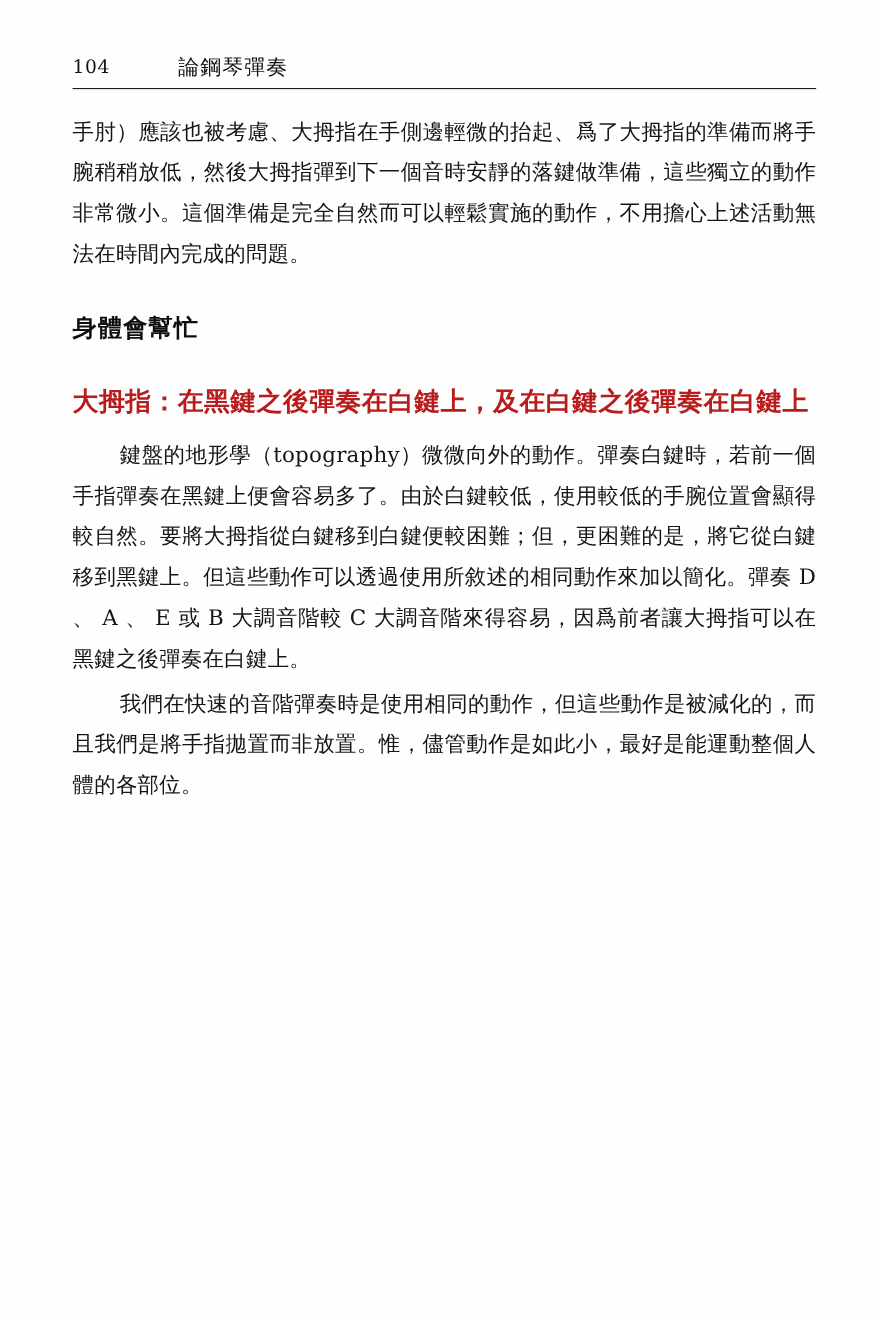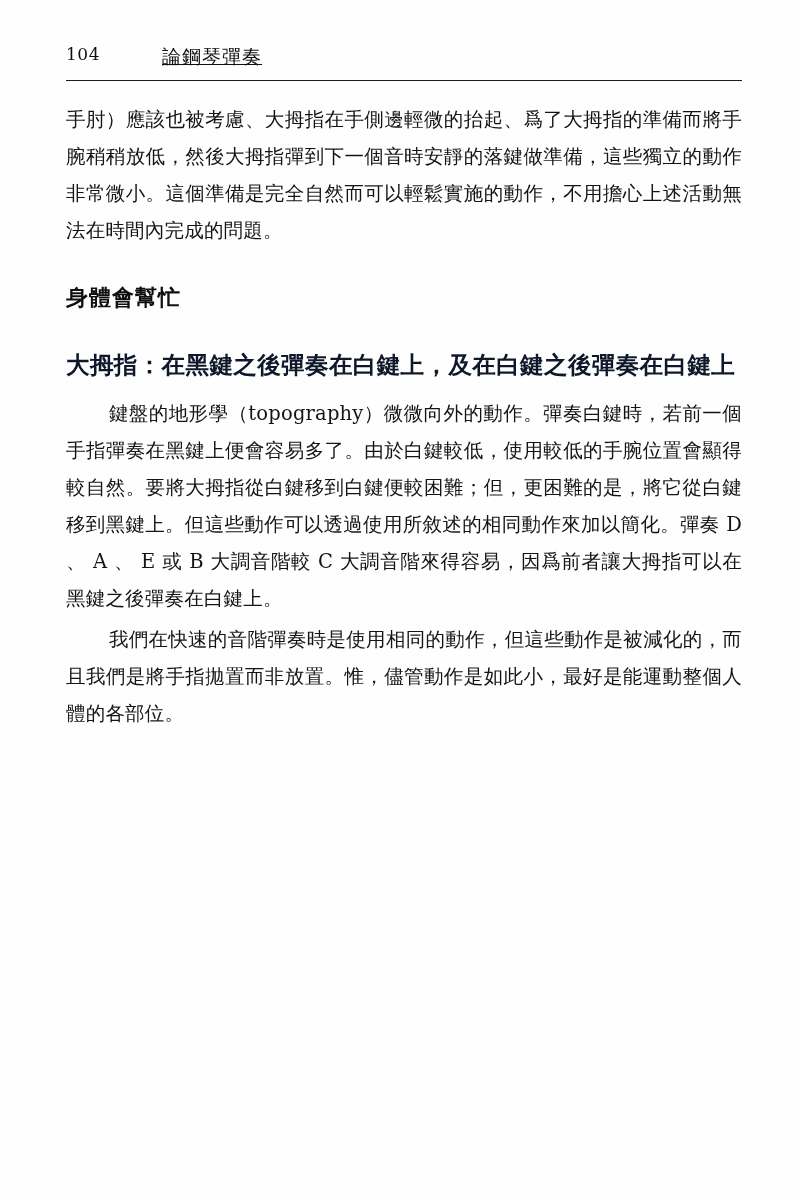--- a/index.html
+++ b/index.html
@@ -24,38 +24,37 @@
   }
   .content {
     position: absolute;
     left: 66px;
     top: 44px;
     width: 676px;
   }
   
   .header-row {
     display: flex;
-    align-items: flex-start;
+    align-items: center;
     gap: 0;
     height: 34px;
   }
   .folio {
     font-size: 17px;
     letter-spacing: 0.5px;
     font-family: "DejaVu Serif", "Liberation Serif", serif;
     color: #111;
     width: 96px;
   }
   .running-title {
     font-size: 19px;
     letter-spacing: 1px;
     color: #111;
     font-family: "DejaVu Sans", "Liberation Sans", sans-serif;
     font-weight: 500;
-    text-decoration: underline;
   }
   .header-rule {
     border: 0;
     border-top: 1.6px solid #1a1a1a;
     margin: 2px 0 0 0;
     width: 676px;
   }
   
   .para {
     font-size: 19.5px;
@@ -82,21 +81,21 @@
     letter-spacing: 1px;
     font-family: Liberation Mono, monospace;
     color: #0f0f0f;
   }
   h2.section-heading-wide {
     font-size: 23.5px;
     font-weight: bold;
     margin: 36px 0 14px 0;
     letter-spacing: 0.4px;
     font-family: "DejaVu Sans", "Liberation Sans", sans-serif;
-    color: #0f172a;
+    color: #b91c1c;
     white-space: nowrap;
   }
 </style>
 </head>
 <body>
 
 <div class="page">
   <div class="content">
 
     <div class="header-row">

